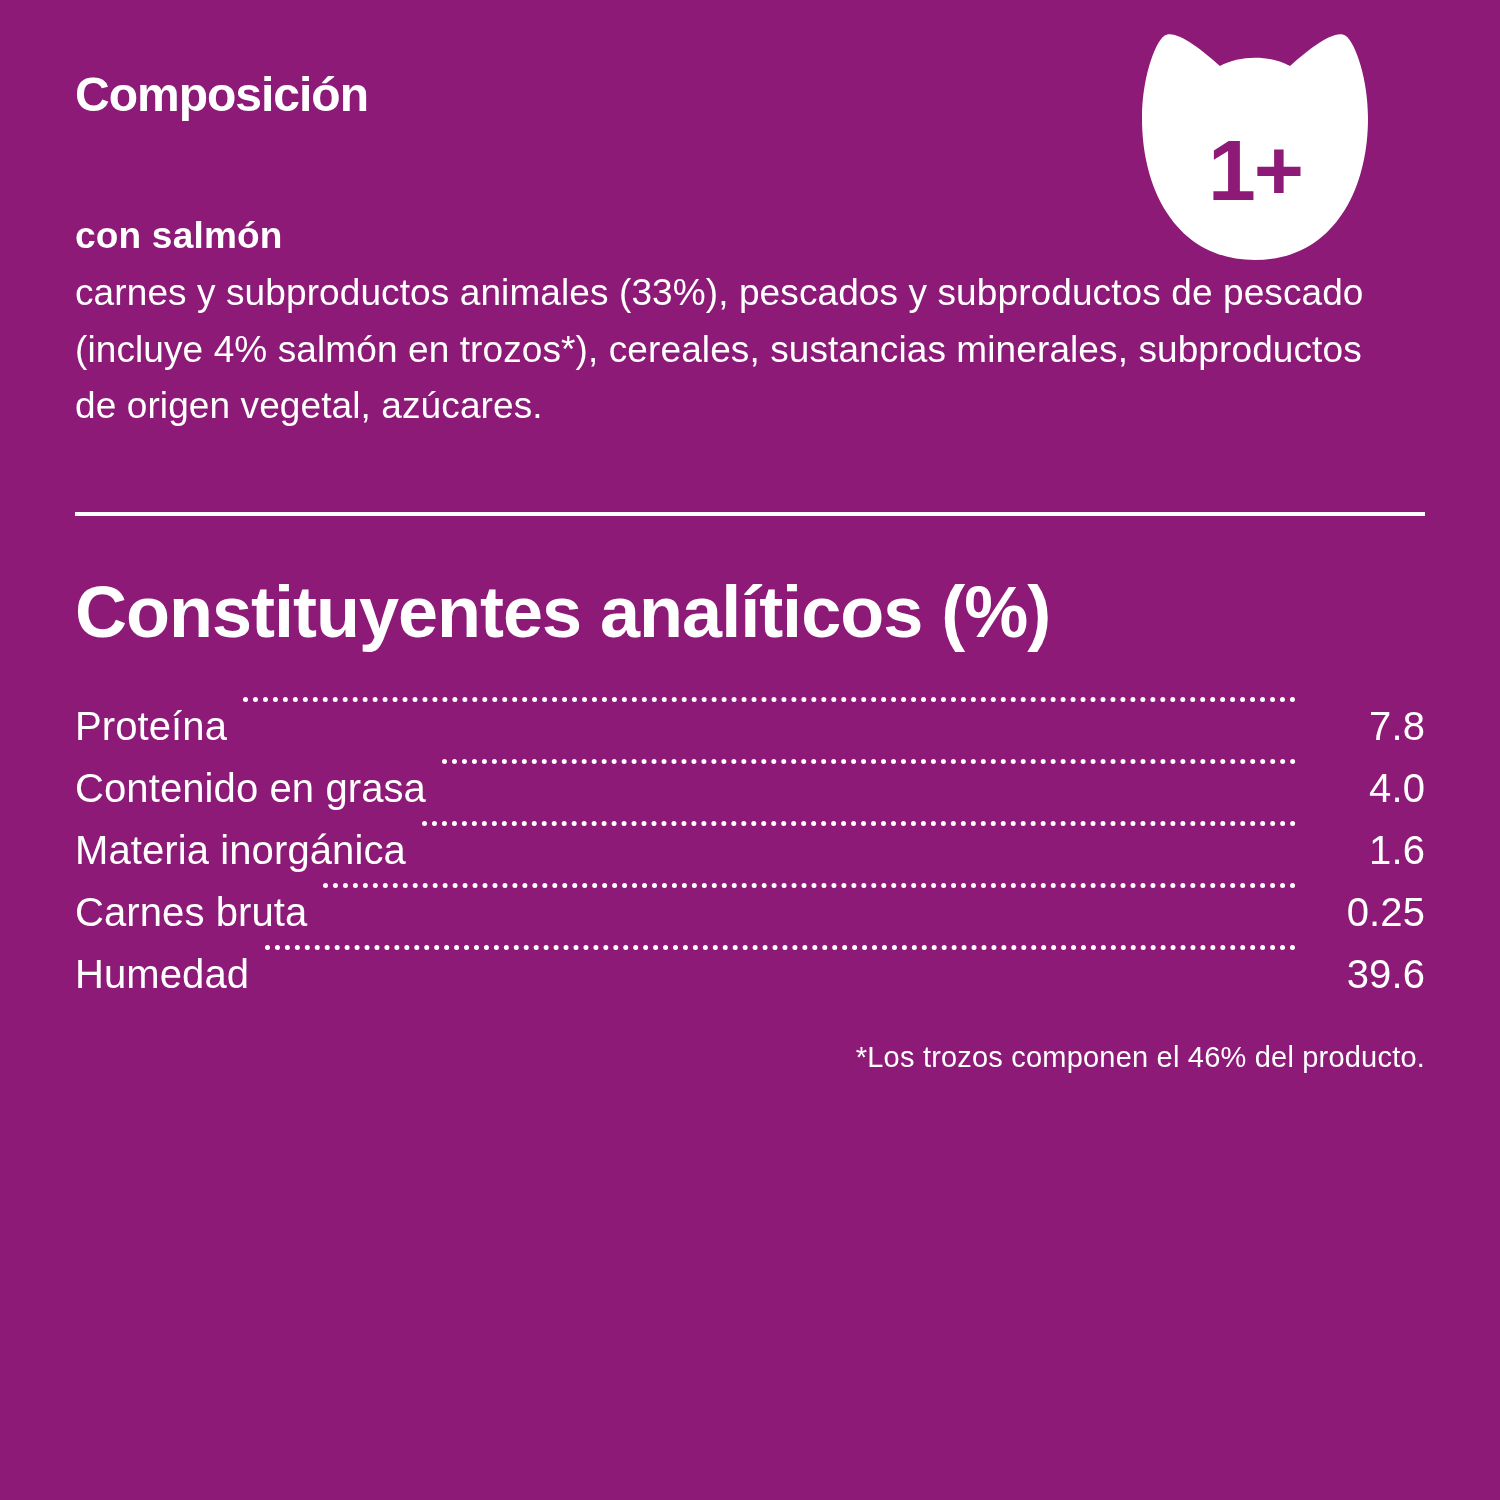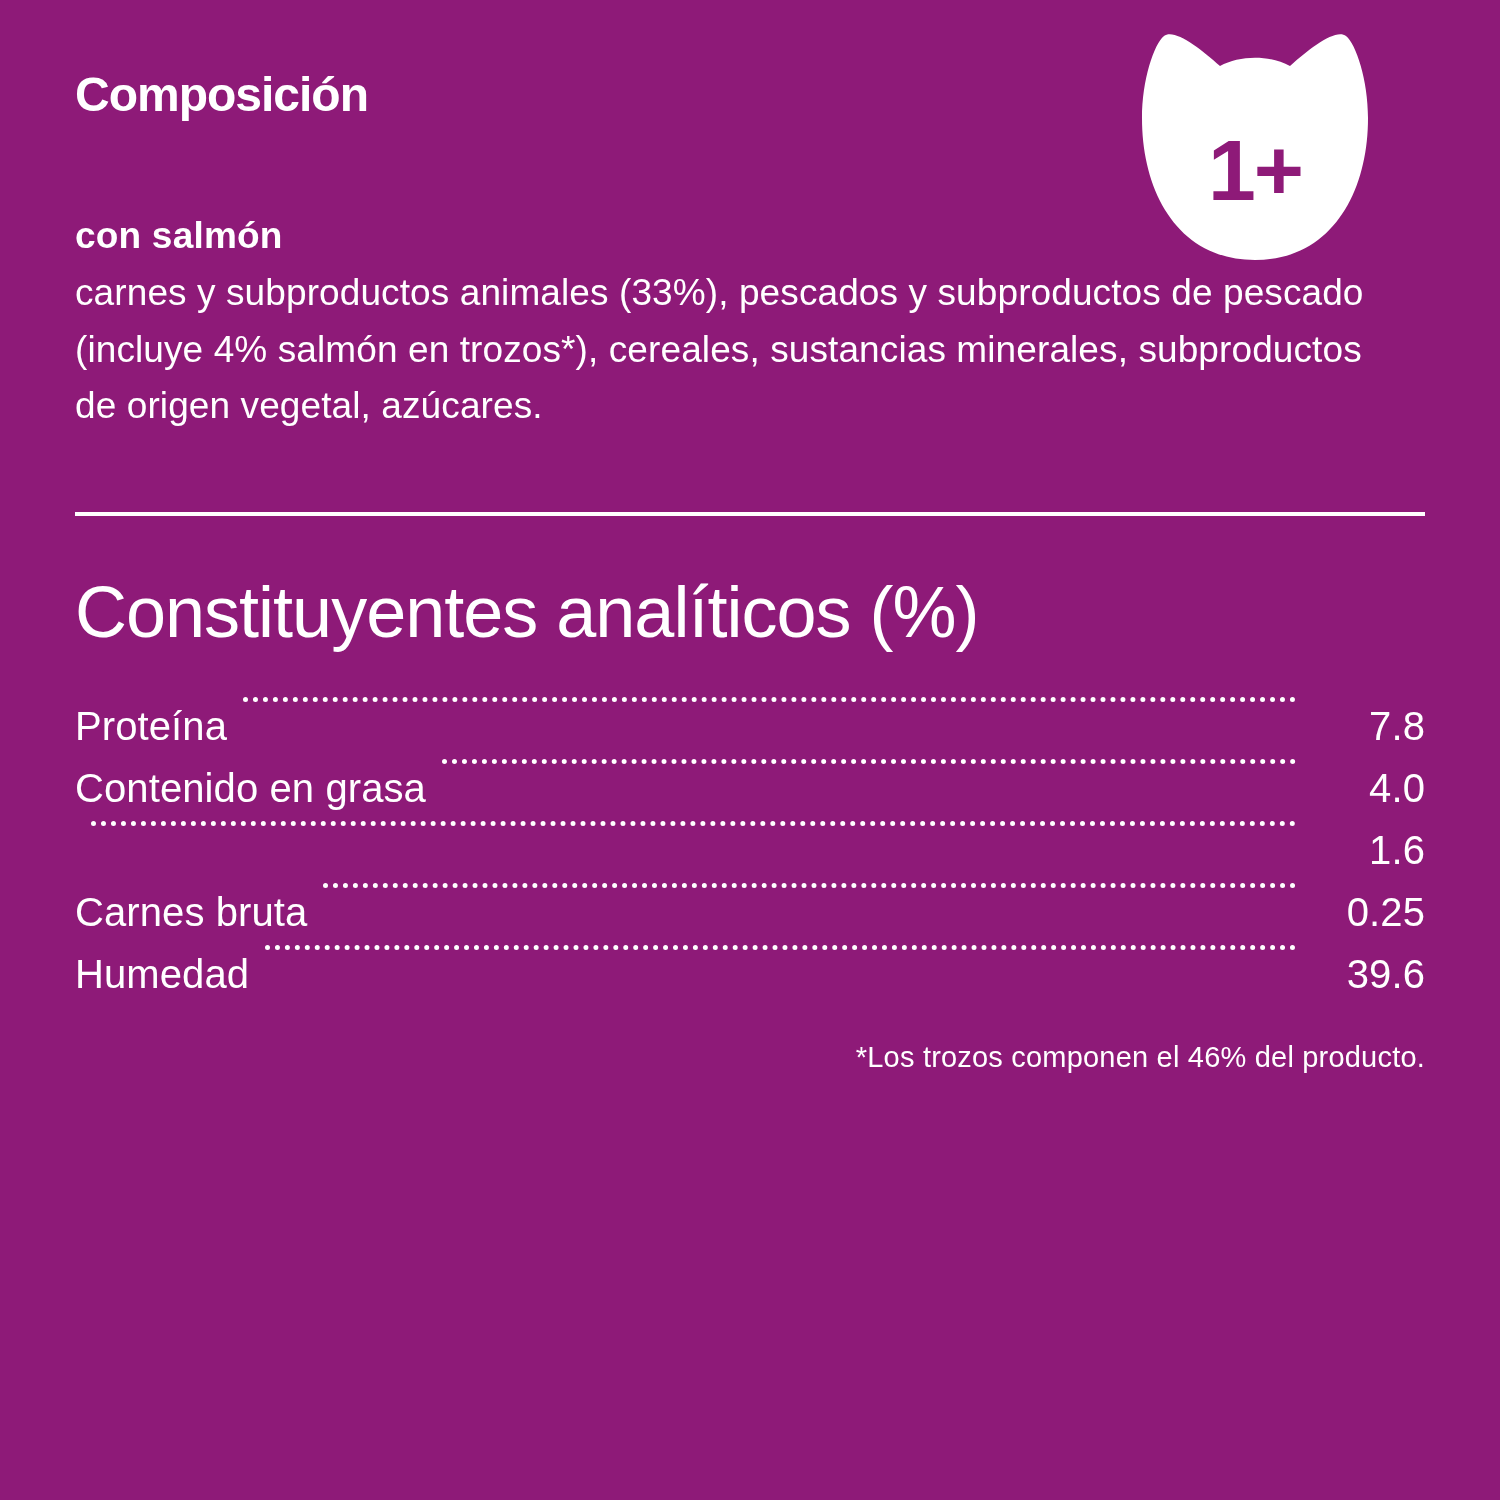--- a/index.html
+++ b/index.html
@@ -75,21 +75,21 @@
   .divider {
     height: 4px;
     background: #ffffff;
     margin: 78px 0 0 0;
     width: 100%;
   }
 
   
   .section-title {
     font-size: 72px;
-    font-weight: normal;
+    font-weight: bold;
     letter-spacing: -1px;
     margin: 55px 0 42px 0;
   }
   .nutri-row {
     display: flex;
     align-items: flex-start;
     font-size: 40px;
     line-height: 1.0;
     padding: 11px 0;
     letter-spacing: 0.1px;
@@ -143,20 +143,21 @@
       <span class="nutri-label">Proteína</span>
       <span class="dots"></span>
       <span class="nutri-value">7.8</span>
     </div>
     <div class="nutri-row">
       <span class="nutri-label">Contenido en grasa</span>
       <span class="dots"></span>
       <span class="nutri-value">4.0</span>
     </div>
     <div class="nutri-row">
+      <span class="nutri-label">Materia inorgánica</span>
       <span class="dots"></span>
       <span class="nutri-value">1.6</span>
     </div>
     <div class="nutri-row">
       <span class="nutri-label">Carnes bruta</span>
       <span class="dots"></span>
       <span class="nutri-value">0.25</span>
     </div>
     <div class="nutri-row">
       <span class="nutri-label">Humedad</span>

